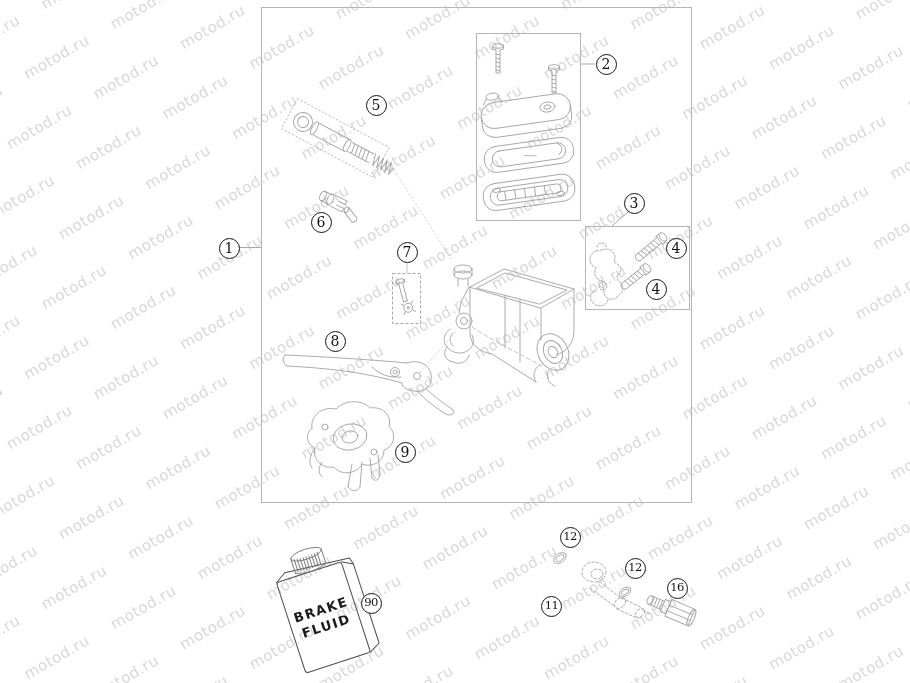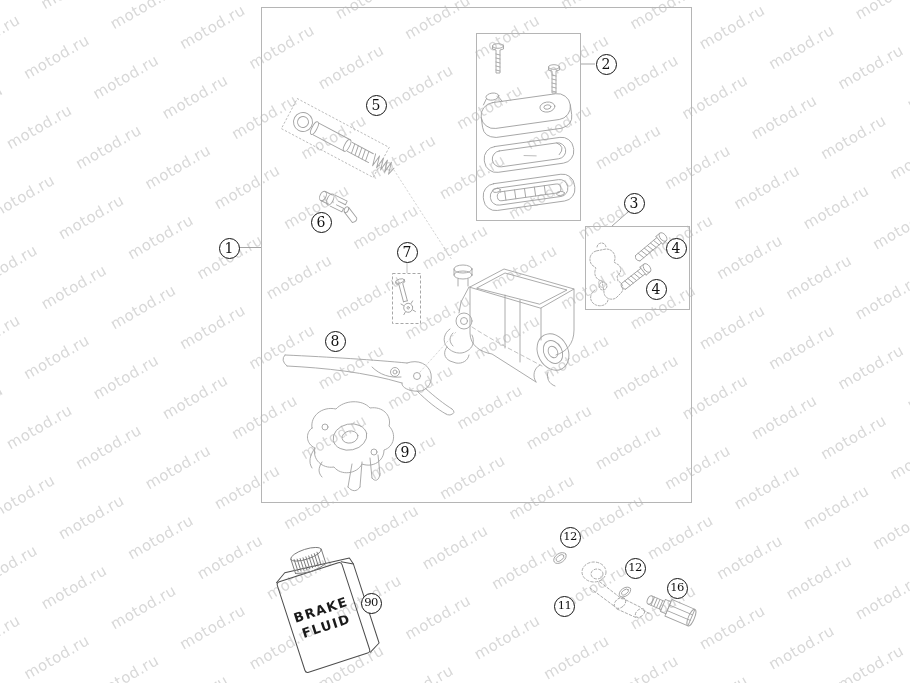--- a/index.html
+++ b/index.html
@@ -367,18 +367,18 @@
       <div class="callout" style="left: 595.5px; top: 53.5px;">2</div>
       <div class="callout" style="left: 623.5px; top: 192.5px;">3</div>
       <div class="callout" style="left: 665.5px; top: 237.5px;">4</div>
       <div class="callout" style="left: 645.5px; top: 278.5px;">4</div>
       <div class="callout" style="left: 365.5px; top: 94.5px;">5</div>
       <div class="callout" style="left: 310.5px; top: 211.5px;">6</div>
       <div class="callout" style="left: 396.5px; top: 241.5px;">7</div>
       <div class="callout" style="left: 324.5px; top: 330.5px;">8</div>
       <div class="callout" style="left: 394.5px; top: 441.5px;">9</div>
       <div class="callout two" style="left: 360.5px; top: 592.5px;">90</div>
-      <div class="callout two" style="left: 554px; top: 595.5px;">11</div>
+      <div class="callout two" style="left: 541px; top: 595.5px;">11</div>
       <div class="callout two" style="left: 559.5px; top: 526.5px;">12</div>
       <div class="callout two" style="left: 624.5px; top: 557.5px;">12</div>
       <div class="callout two" style="left: 666.5px; top: 577.5px;">16</div>
     </div>
 </div>
 
 </body></html>

